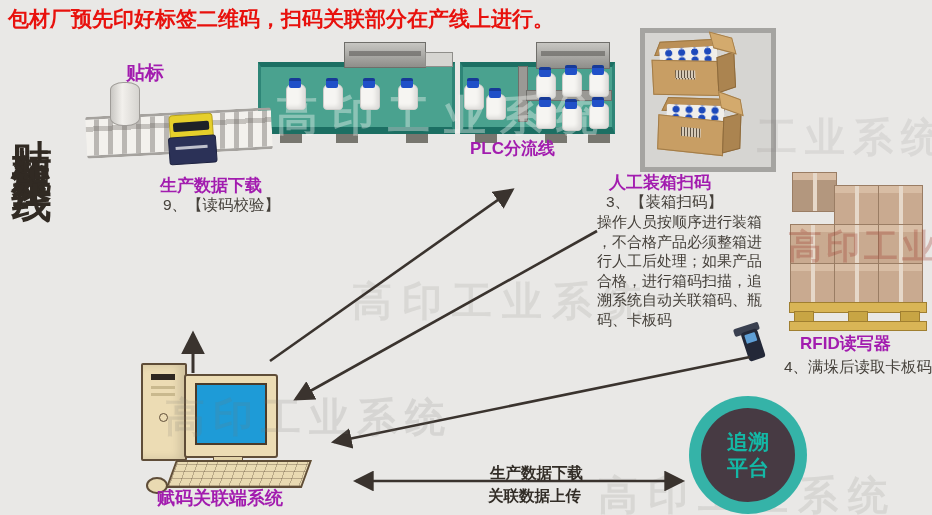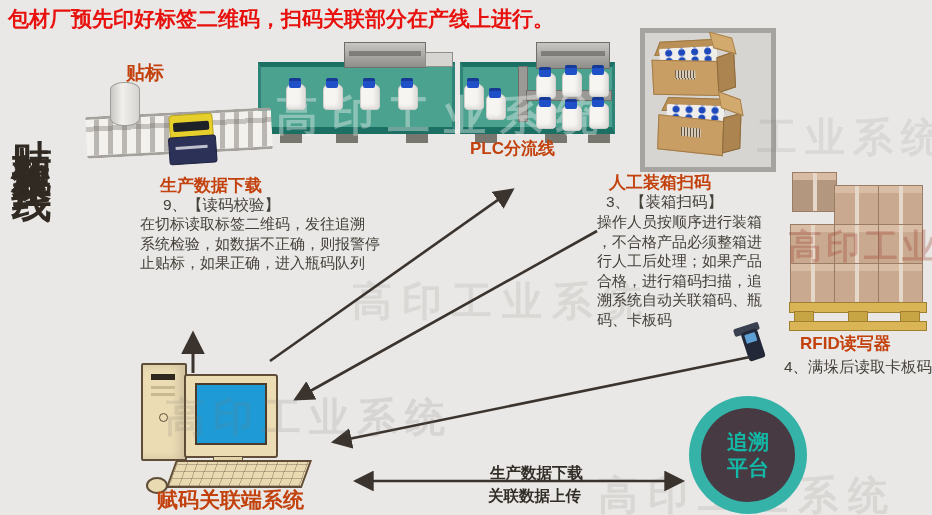--- a/index.html
+++ b/index.html
@@ -4,21 +4,21 @@
 <style>
   html,body{margin:0;padding:0;}
   #page{position:relative;width:932px;height:515px;background:#e9e8e6;overflow:hidden;
         font-family:"Liberation Sans",sans-serif;color:#3a332e;}
   .abs{position:absolute;}
 
   
   .top-title{left:8px;top:5px;font-size:21px;font-weight:700;color:#e8110d;white-space:nowrap;z-index:8;}
   .side-title{left:5px;top:108px;writing-mode:vertical-rl;text-orientation:upright;
               font-size:40px;font-weight:800;letter-spacing:7px;color:#312a23;z-index:8;}
-  .station-label{font-size:17px;font-weight:700;color:#c2410c;white-space:nowrap;z-index:7;}
+  .station-label{font-size:17px;font-weight:700;color:#a21caf;white-space:nowrap;z-index:7;}
   .step-title{font-size:15.5px;color:#45403a;white-space:nowrap;z-index:7;}
   .desc{font-size:15px;line-height:19.5px;color:#45403a;white-space:pre-line;z-index:7;}
   .flow-label{font-size:15.5px;font-weight:700;color:#322d27;white-space:nowrap;z-index:7;}
   .wm{font-weight:700;pointer-events:none;white-space:nowrap;z-index:3;}
 
   
   .belt{background:#4aa28f;border-top:5px solid #1c6f63;border-bottom:7px solid #1c6f63;
         border-left:3px solid #2e8577;border-right:3px solid #2e8577;z-index:1;}
   .foot{width:22px;height:9px;background:#77766f;top:134px;z-index:1;}
   .machine{background:linear-gradient(#c7c6c2,#8f8e8a);border:1px solid #6f6e6a;z-index:4;}
@@ -160,23 +160,20 @@
   <div class="abs bottle" style="left:589px;top:103px;"></div>
 
   <div class="abs reader-device">
     <div class="rd-top"></div>
       <div class="rd-visor"></div>
       <div class="rd-body"></div>
       <div class="rd-brand"></div>
   </div>
   <div class="abs station-label" style="left:160px;top:174px;">生产数据下载</div>
   <div class="abs step-title" style="left:163px;top:195px;">9、【读码校验】</div>
-  <div class="abs desc" style="left:140px;top:214px;width:280px;">在切标读取标签二维码，发往追溯
-系统检验，如数据不正确，则报警停
-止贴标，如果正确，进入瓶码队列</div>
 
   <div class="abs station-label" style="left:470px;top:137px;">PLC分流线</div>
 
   <div class="abs panel"></div>
   <div class="abs carton" style="left:650px;top:40px;transform:rotate(-3deg);">
     <div class="c-backflap"></div>
       <div class="c-bottles"></div>
       <div class="c-front"></div>
     <div class="c-side"></div>
       <div class="c-flap-r"></div>
@@ -228,21 +225,21 @@
       <div class="tw-line2"></div>
       <div class="tw-btn"></div>
   </div>
   <div class="abs monitor">
       <div class="screen"></div>
     </div>
   <div class="abs m-stand"></div>
   <div class="abs m-base"></div>
   <div class="abs keyboard"></div>
   <div class="abs mouse"></div>
-  <div class="abs station-label" style="left:157px;top:486px;font-size:21px;">赋码关联端系统</div>
+  <div class="abs station-label" style="left:157px;top:486px;font-size:18px;">赋码关联端系统</div>
 
   <div class="abs platform">
     <div class="platform-inner">
       <span>追溯</span>
       <span>平台</span>
     </div>
   </div>
 
   <div class="abs flow-label" style="left:490px;top:463px;">生产数据下载</div>
   <div class="abs flow-label" style="left:488px;top:486px;">关联数据上传</div>

